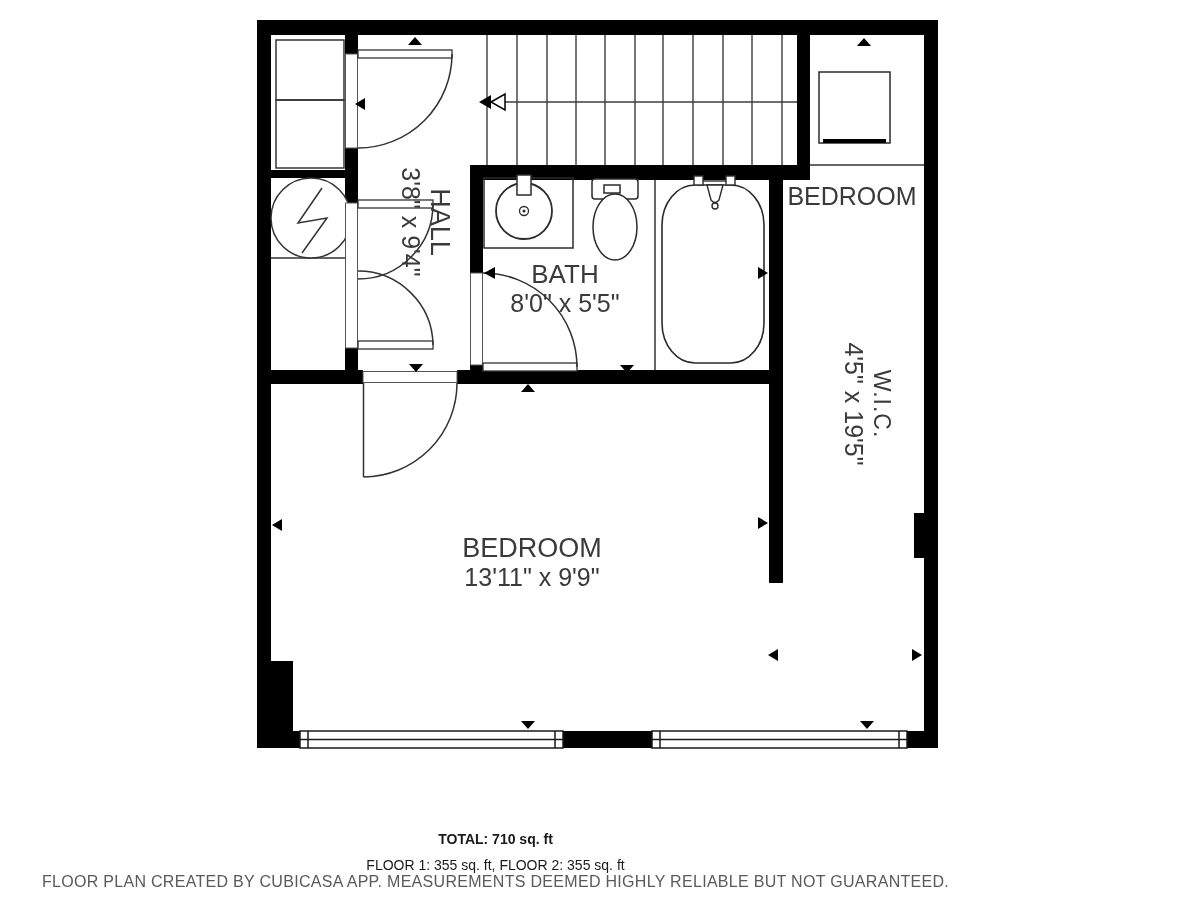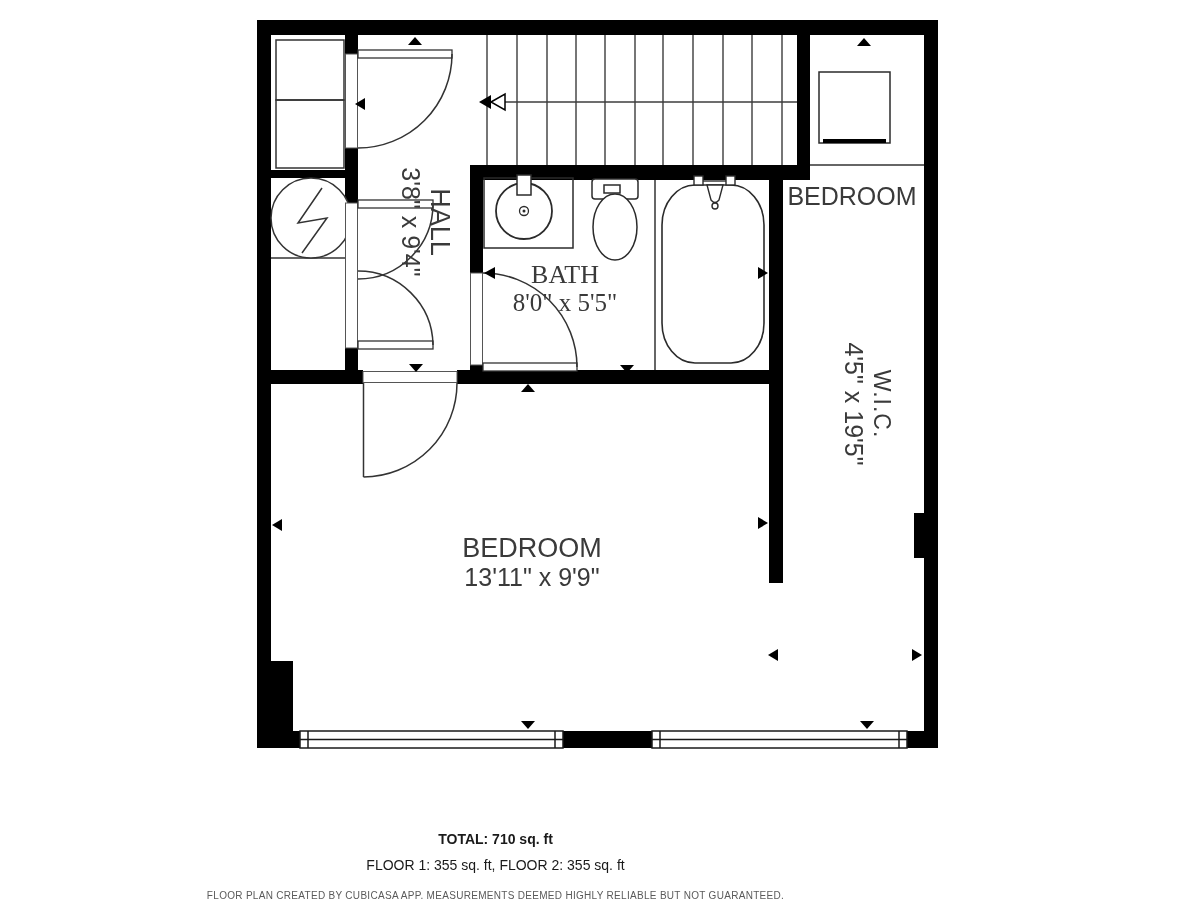--- a/index.html
+++ b/index.html
@@ -10,21 +10,21 @@
        transform:translate(-50%,-50%);line-height:1.12;}
   .lbl.vert{transform:translate(-50%,-50%) rotate(90deg);}
   .room-name{font-size:27px;}
   .room-dims{font-size:25px;}
   .bath-name{font-size:26px;}
   .laundry-name{font-size:25px;}
   .wic-name{font-size:23px;letter-spacing:1px;}
   #footer{position:absolute;left:0;top:831px;width:991px;text-align:center;color:#1a1a1a;}
   #footer .total{font-size:14px;font-weight:bold;}
   #footer .floors{font-size:14px;margin-top:10px;}
-  #footer .disclaimer{font-size:10px;color:#5a5a5a;margin-top:17px;letter-spacing:.3px;text-align:center;}
+  #footer .disclaimer{font-size:16px;color:#5a5a5a;letter-spacing:.3px;text-align:center;}
 </style>
 </head>
 <body>
 
 <div id="canvas">
 
   <svg id="plan-svg" width="1200" height="900" viewBox="0 0 1200 900">
 
     <g fill="#000000" stroke="none">
       <rect x="257" y="20" width="681" height="15"></rect>
@@ -172,21 +172,21 @@
       <polygon points="860,721 874,721 867,729"></polygon>
       <polygon points="495,267 495,279 484,273"></polygon>
     </g>
   </svg>
 
   <div class="lbl vert" style="left:426px;top:222px;">
     <div class="room-name">HALL</div>
     <div class="room-dims">3'8" x 9'4"</div>
   </div>
 
-  <div class="lbl" style="left:565px;top:289px;font-family:Liberation Serif, serif;">
+  <div class="lbl" style="left:565px;top:289px;">
     <div class="bath-name">BATH</div>
     <div class="room-dims">8'0" x 5'5"</div>
   </div>
 
   <div class="lbl" style="left:852px;top:196px;">
     <div class="laundry-name">BEDROOM</div>
   </div>
 
   <div class="lbl vert" style="left:867px;top:404px;">
     <div class="wic-name">W.I.C.</div>

